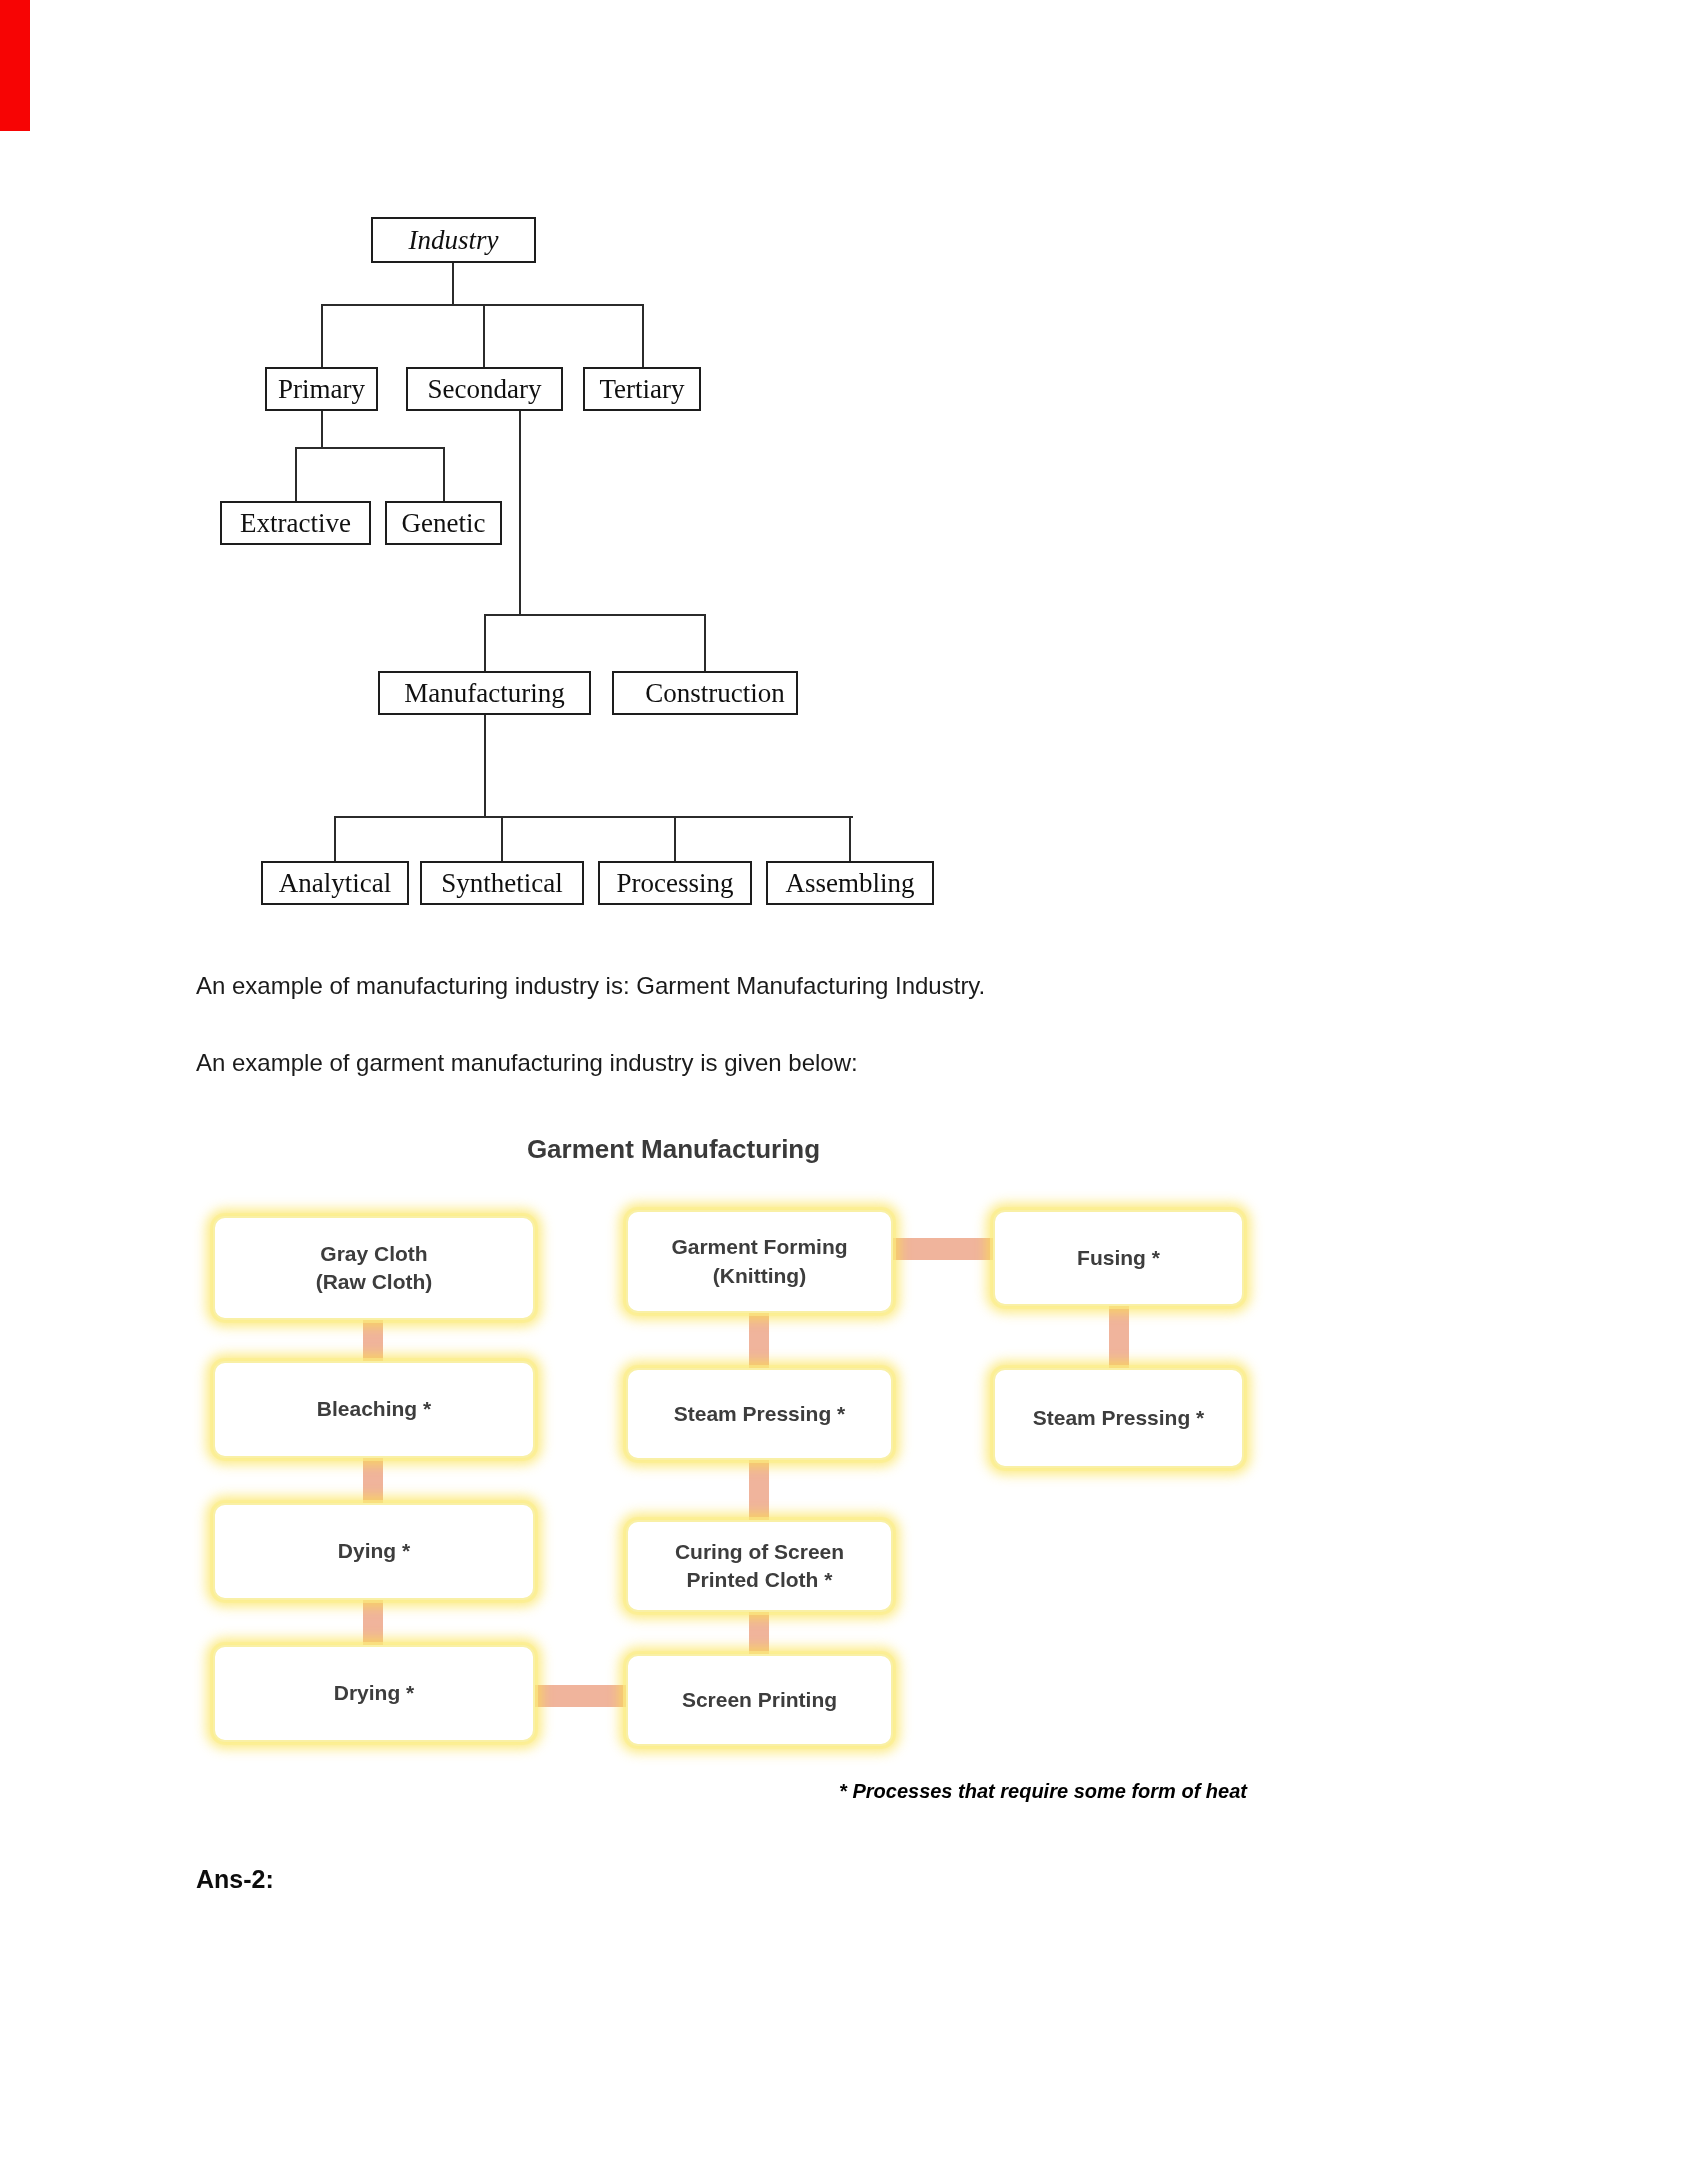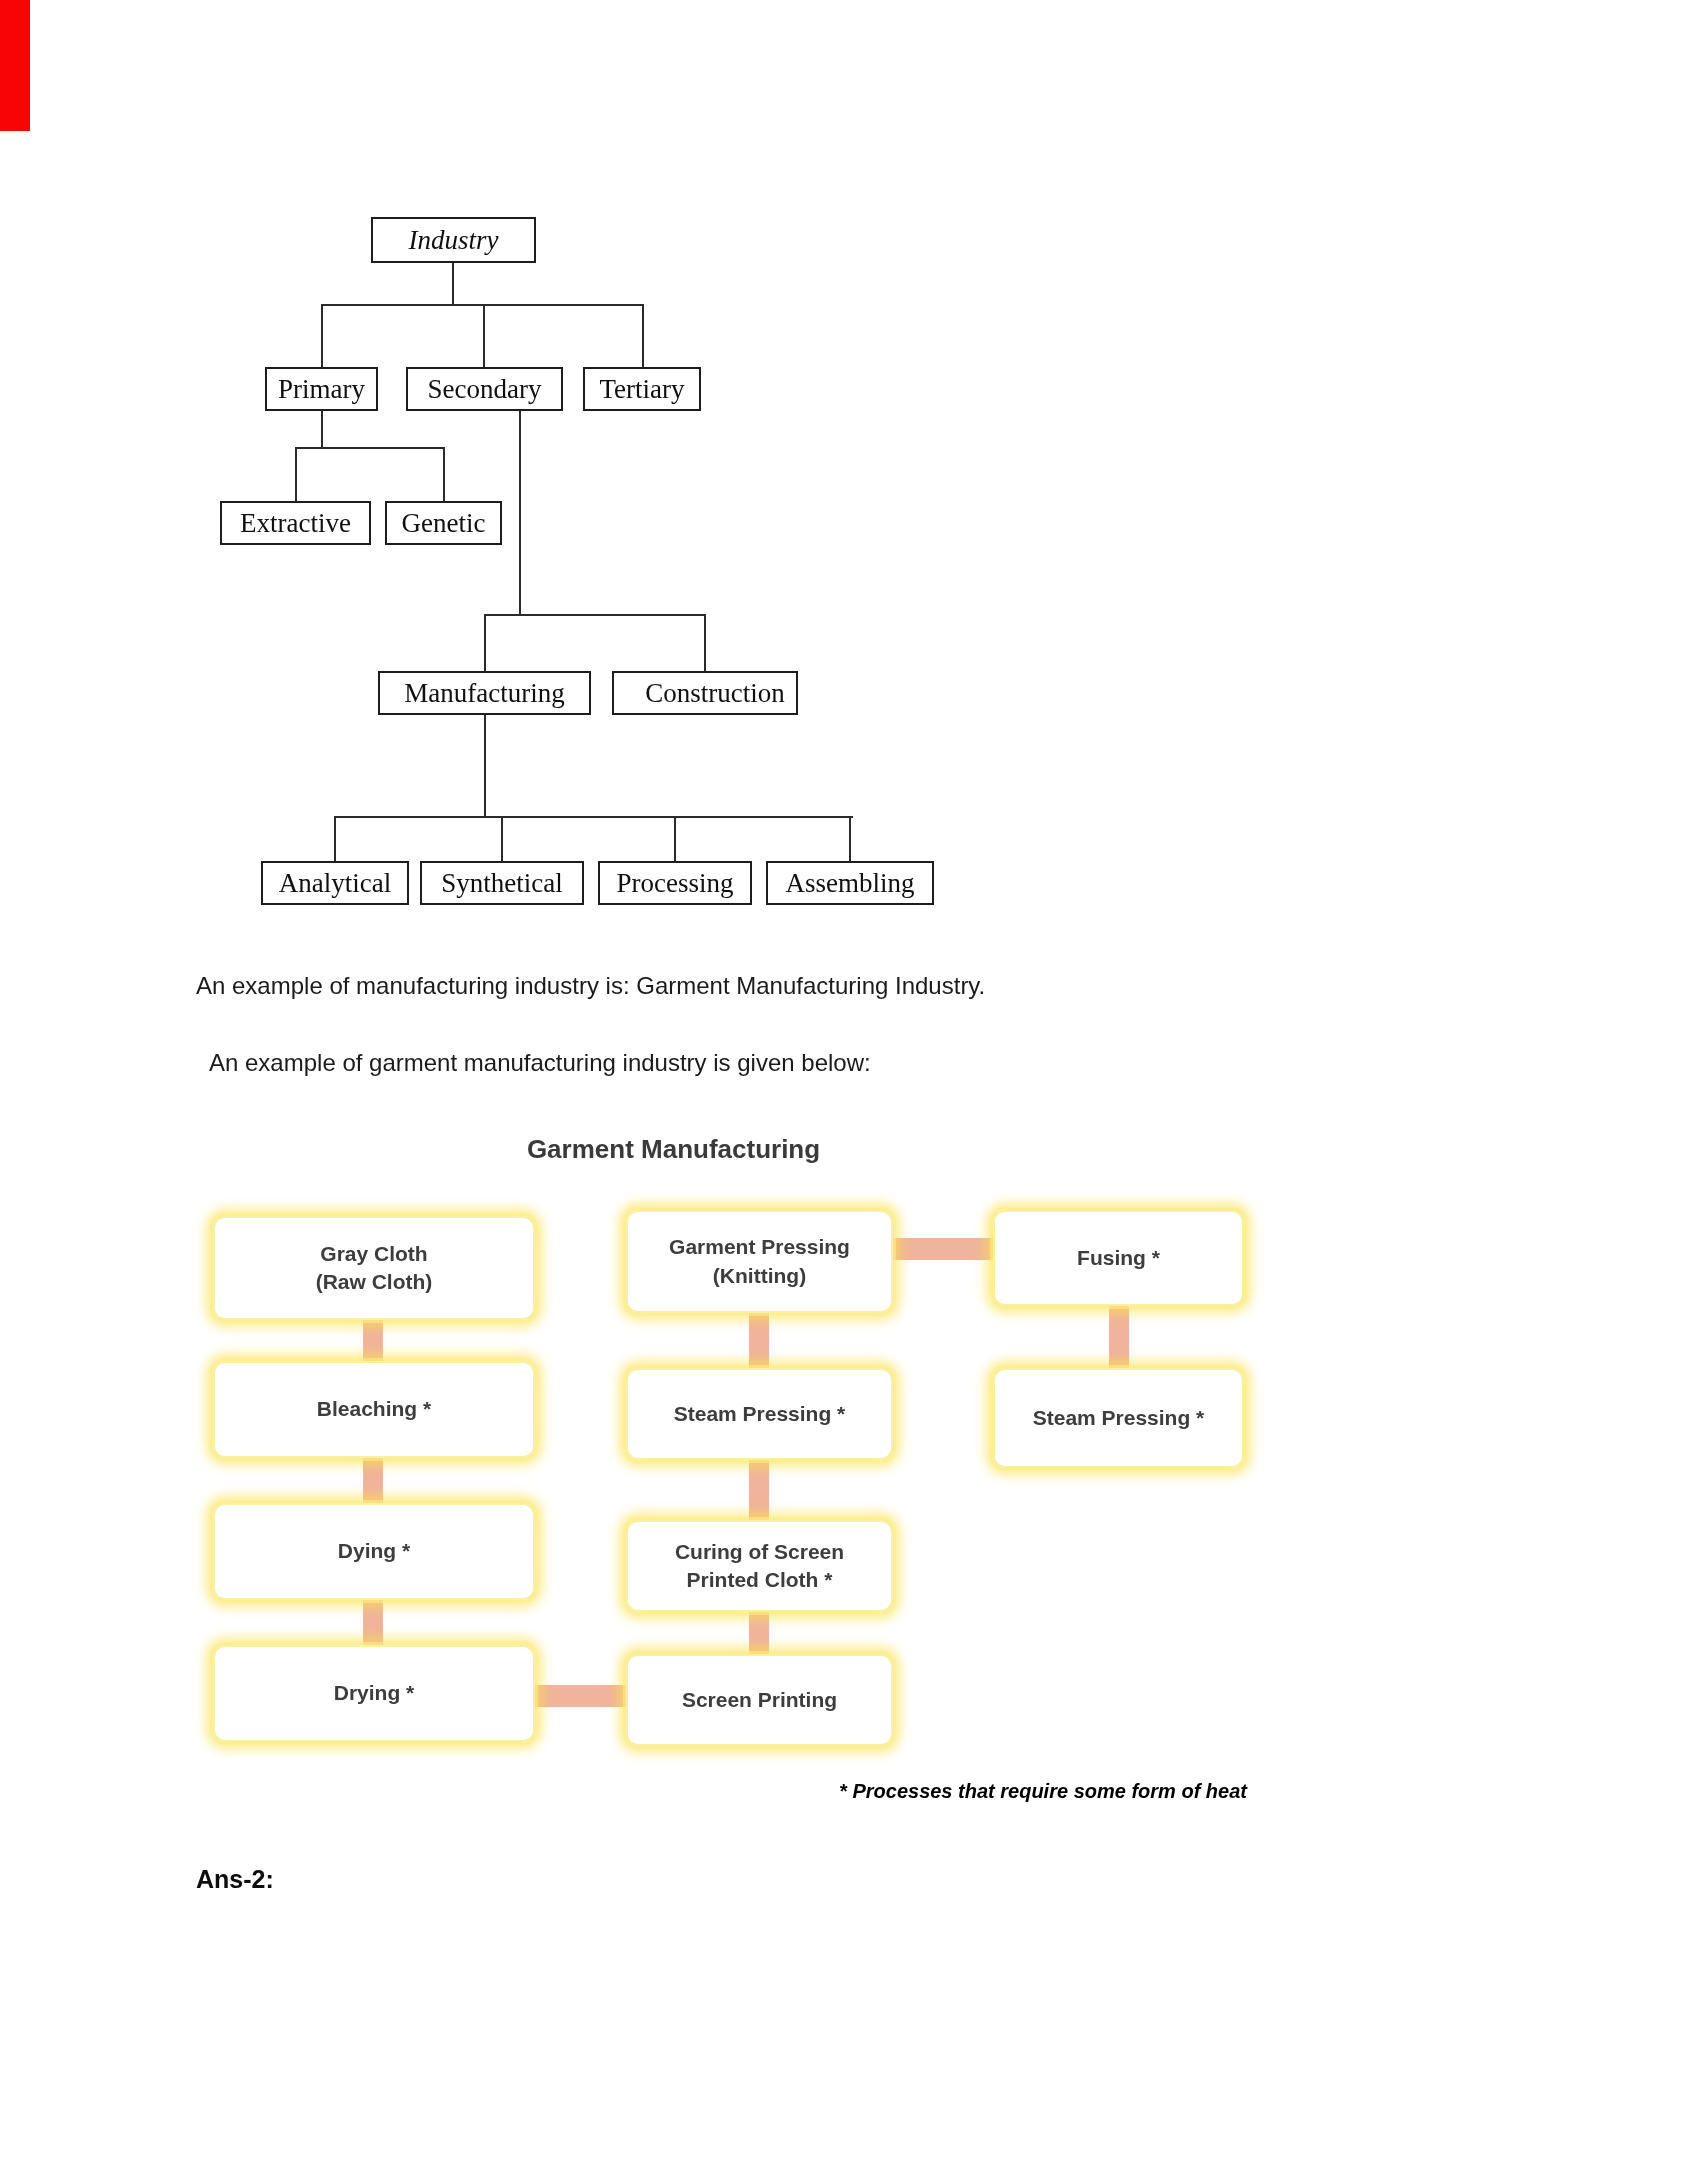--- a/index.html
+++ b/index.html
@@ -75,41 +75,41 @@
   <div class="tree-node" style="left:220px; top:501px; width:151px; height:44px;">Extractive</div>
   <div class="tree-node" style="left:385px; top:501px; width:117px; height:44px;">Genetic</div>
   <div class="tree-node" style="left:378px; top:671px; width:213px; height:44px;">Manufacturing</div>
   <div class="tree-node" style="left:612px; top:671px; width:186px; height:44px;padding-left:20px;">Construction</div>
   <div class="tree-node" style="left:261px; top:861px; width:148px; height:44px;">Analytical</div>
   <div class="tree-node" style="left:420px; top:861px; width:164px; height:44px;">Synthetical</div>
   <div class="tree-node" style="left:598px; top:861px; width:154px; height:44px;">Processing</div>
   <div class="tree-node" style="left:766px; top:861px; width:168px; height:44px;">Assembling</div>
 
   <div class="para" style="left:196px; top:972px;">An example of manufacturing industry is: Garment Manufacturing Industry.</div>
-  <div class="para" style="left:196px; top:1049px;margin-left:13px;">An example of garment manufacturing industry is given below:</div>
+  <div class="para" style="left:196px; top:1049px;">An example of garment manufacturing industry is given below:</div>
 
   <div class="fc-title">Garment Manufacturing</div>
 
   <div class="fc-conn" style="left:363px; top:1307px; width:20px; height:65px;"></div>
   <div class="fc-conn" style="left:363px; top:1448px; width:20px; height:63px;"></div>
   <div class="fc-conn" style="left:363px; top:1590px; width:20px; height:65px;"></div>
   <div class="fc-conn" style="left:749px; top:1303px; width:20px; height:75px;"></div>
   <div class="fc-conn" style="left:749px; top:1450px; width:20px; height:79px;"></div>
   <div class="fc-conn" style="left:749px; top:1602px; width:20px; height:62px;"></div>
   <div class="fc-conn" style="left:1109px; top:1296px; width:20px; height:82px;"></div>
   <div class="fc-conn" style="left:883px; top:1238px; width:119px; height:22px;"></div>
   <div class="fc-conn" style="left:525px; top:1685px; width:111px; height:22px;"></div>
 
   <div class="fc-box" style="left:213px; top:1216px; width:322px; height:104px;">Gray Cloth
 (Raw Cloth)</div>
   <div class="fc-box" style="left:213px; top:1361px; width:322px; height:97px;">Bleaching *</div>
   <div class="fc-box" style="left:213px; top:1503px; width:322px; height:97px;">Dying *</div>
   <div class="fc-box" style="left:213px; top:1645px; width:322px; height:97px;">Drying *</div>
 
-  <div class="fc-box" style="left:626px; top:1210px; width:267px; height:103px;">Garment Pressing
+  <div class="fc-box" style="left:626px; top:1210px; width:267px; height:103px;">Garment Forming
 (Knitting)</div>
   <div class="fc-box" style="left:626px; top:1368px; width:267px; height:92px;">Steam Pressing *</div>
   <div class="fc-box" style="left:626px; top:1520px; width:267px; height:92px;">Curing of Screen
 Printed Cloth *</div>
   <div class="fc-box" style="left:626px; top:1654px; width:267px; height:92px;">Screen Printing</div>
 
   <div class="fc-box" style="left:993px; top:1210px; width:251px; height:96px;">Fusing *</div>
   <div class="fc-box" style="left:993px; top:1368px; width:251px; height:100px;">Steam Pressing *</div>
 
   <div class="fc-note">* Processes that require some form of heat</div>

